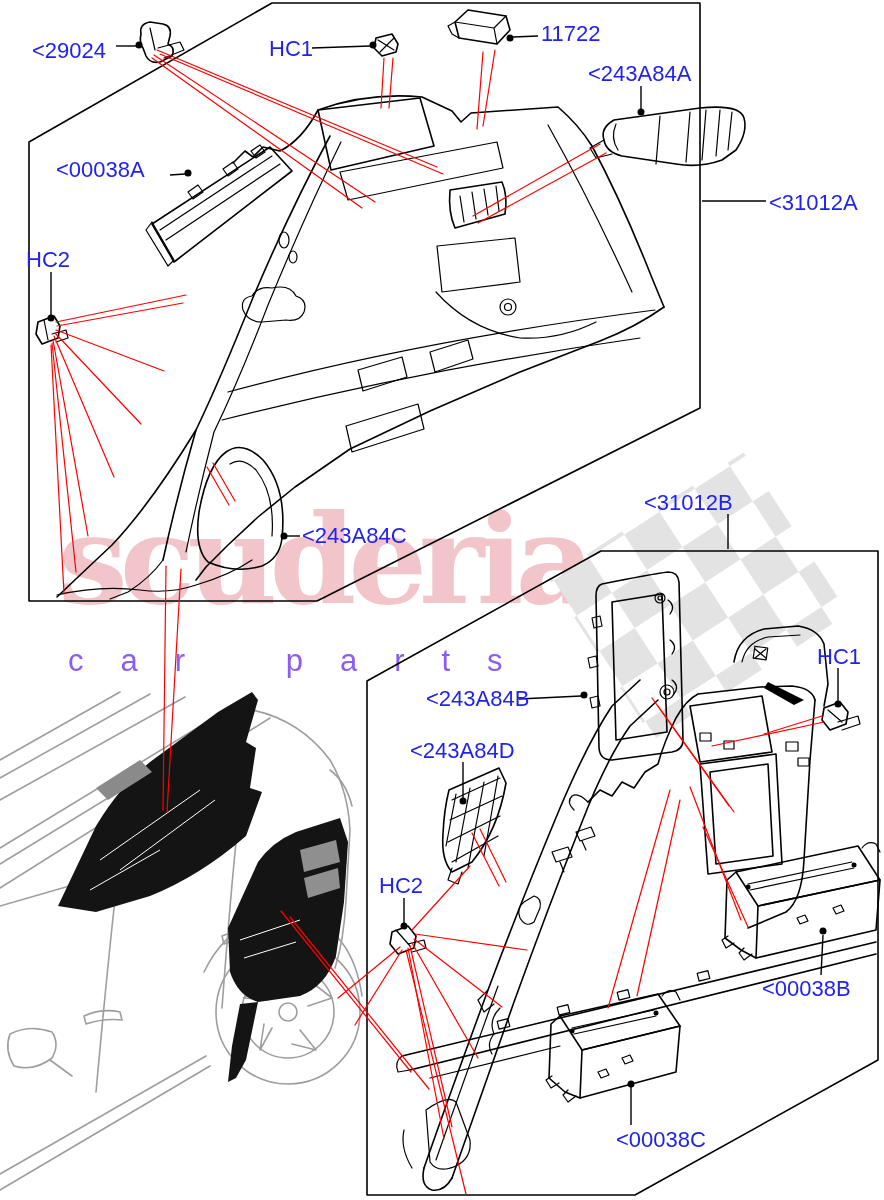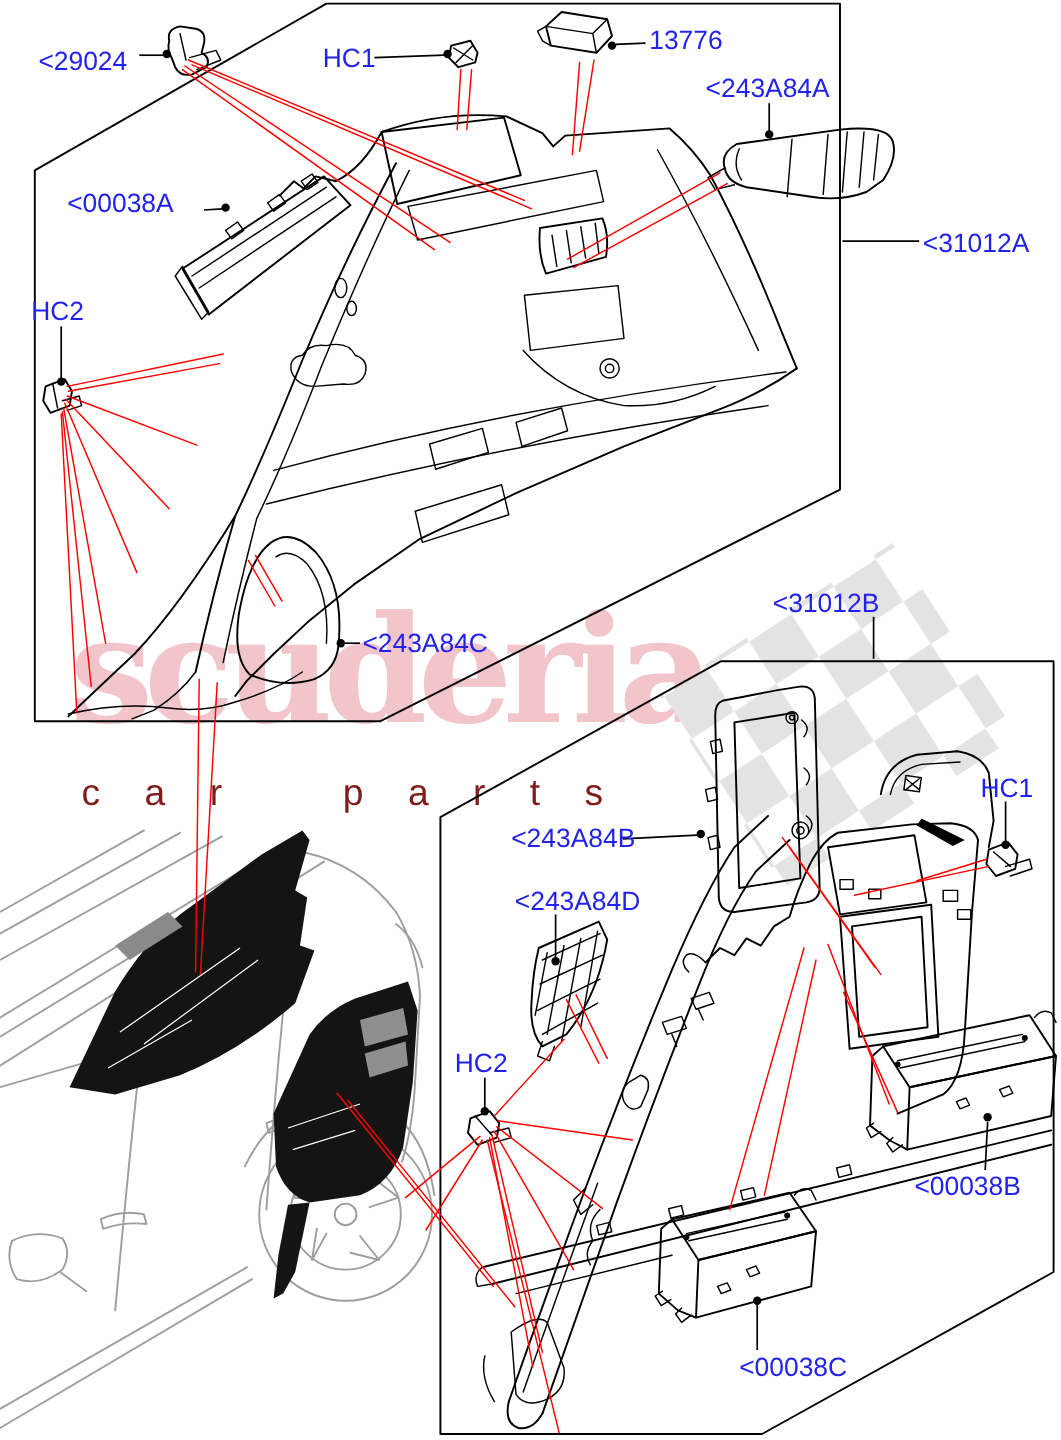--- a/index.html
+++ b/index.html
@@ -4,21 +4,21 @@
 <style>
   html,body{margin:0;padding:0;background:#fff;}
   #stage{position:relative;width:884px;height:1200px;background:#ffffff;overflow:hidden;
          font-family:"Liberation Sans",sans-serif;}
   #stage svg{position:absolute;left:0;top:0;z-index:1;}
   .wm-brand{position:absolute;left:58px;top:498px;z-index:0;
             font:bold 124px "DejaVu Serif",serif;letter-spacing:-8px;line-height:1;
             color:#f2c5cb;white-space:nowrap;}
   .wm-tag{position:absolute;left:68px;top:643px;z-index:0;
           font:31px "Liberation Sans",sans-serif;letter-spacing:37px;word-spacing:18px;
-          color:#7f1d1d;white-space:nowrap;}
+          color:#8b5cf6;white-space:nowrap;}
   .lbl{position:absolute;z-index:2;font:22px "Liberation Sans",sans-serif;
        color:#2222f0;white-space:nowrap;cursor:pointer;}
   .k{stroke:#000;fill:none;stroke-width:1.6;stroke-linejoin:round;stroke-linecap:round;}
   .kt{stroke:#000;fill:none;stroke-width:1.2;stroke-linejoin:round;stroke-linecap:round;}
   .car{stroke:#9e9e9e;fill:none;stroke-width:1.6;stroke-linejoin:round;stroke-linecap:round;}
   .red{stroke:#ff0000;stroke-width:1.2;stroke-linecap:round;}
   .dot{fill:#000;stroke:none;}
 </style>
 </head>
 <body>
@@ -296,27 +296,27 @@
         <circle class="dot" cx="404" cy="926" r="3.5"></circle>
       <line x1="821" y1="975" x2="823" y2="935"></line>
         <circle class="dot" cx="823" cy="931" r="3.5"></circle>
       <line x1="631" y1="1125" x2="631" y2="1087"></line>
         <circle class="dot" cx="631" cy="1084" r="3.5"></circle>
     </g>
   </svg>
 
   <div class="lbl" style="left:32px;top:38px">&lt;29024</div>
   <div class="lbl" style="left:269px;top:36px">HC1</div>
-  <div class="lbl" style="left:541px;top:21px">13776</div>
+  <div class="lbl" style="left:541px;top:21px">11722</div>
   <div class="lbl" style="left:588px;top:61px">&lt;243A84A</div>
   <div class="lbl" style="left:769px;top:190px">&lt;31012A</div>
   <div class="lbl" style="left:56px;top:157px">&lt;00038A</div>
   <div class="lbl" style="left:26px;top:247px">HC2</div>
   <div class="lbl" style="left:302px;top:523px">&lt;243A84C</div>
   <div class="lbl" style="left:644px;top:490px">&lt;31012B</div>
   <div class="lbl" style="left:426px;top:686px">&lt;243A84B</div>
-  <div class="lbl" style="left:429px;top:738px">&lt;243A84D</div>
+  <div class="lbl" style="left:410px;top:738px">&lt;243A84D</div>
   <div class="lbl" style="left:817px;top:644px">HC1</div>
   <div class="lbl" style="left:379px;top:873px">HC2</div>
   <div class="lbl" style="left:762px;top:976px">&lt;00038B</div>
   <div class="lbl" style="left:616px;top:1127px">&lt;00038C</div>
 
 </div>
 
 </body></html>

